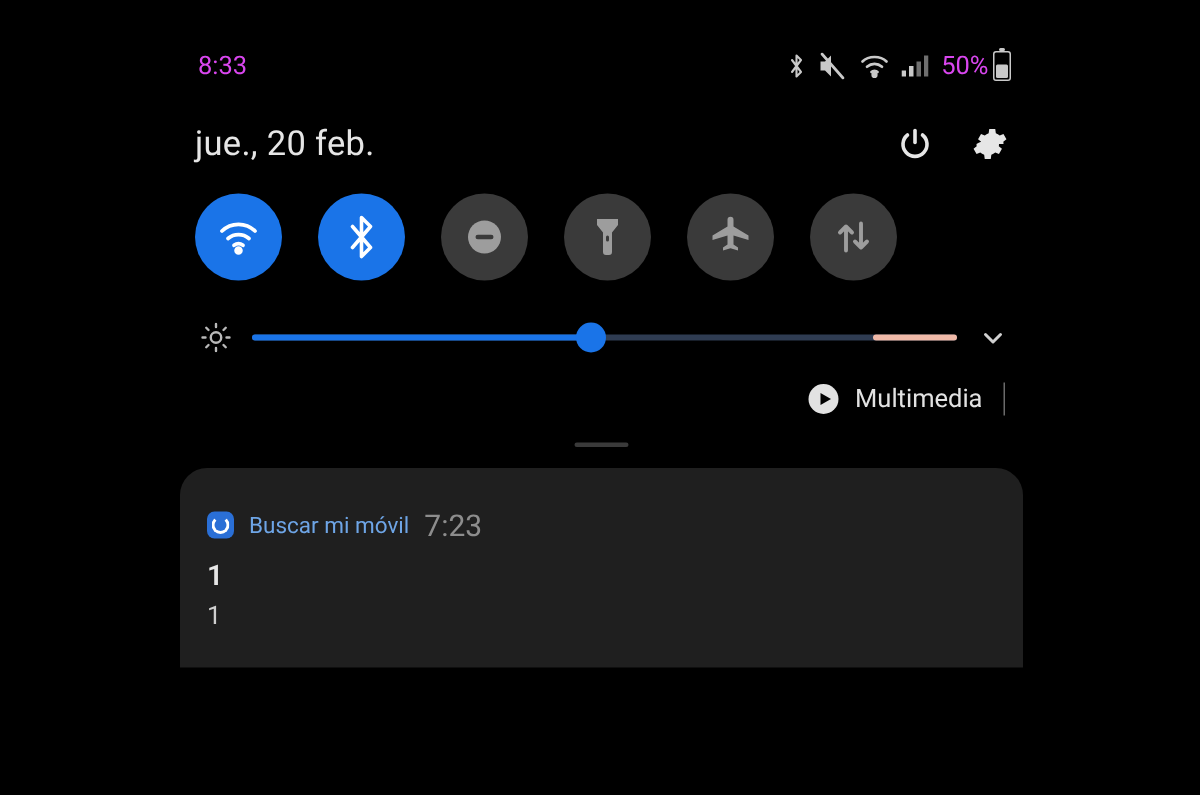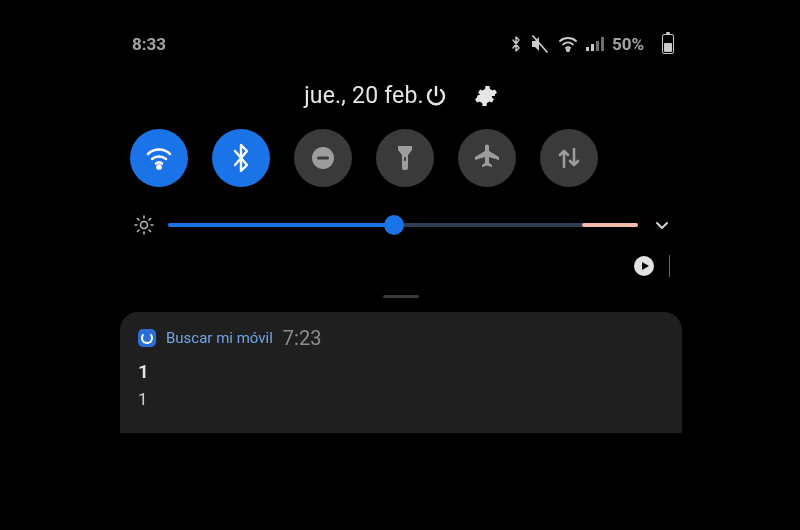--- a/index.html
+++ b/index.html
@@ -22,33 +22,32 @@
   }
 
   
   .status-bar {
     display: flex;
     align-items: center;
     justify-content: space-between;
     height: 32px;
     padding: 4px 20px 0 24px;
     font-size: 17px;
-    color: #a3a3a3;
-    font-weight: bold;
+    color: #d946ef;
   }
   .status-right {
     display: flex;
     align-items: center;
     gap: 8px;
   }
   .status-right svg { display: block; }
   .battery-cap {
     display: flex;
     align-items: flex-end;
-    gap: 18px;
+    gap: 3px;
     font-size: 17px;
   }
   .batt-body {
     position: relative;
     width: 12px;
     height: 20px;
     border: 1.2px solid #c9c9c9;
     border-radius: 2px;
     box-sizing: border-box;
   }
@@ -60,21 +59,21 @@
   }
   .batt-fill{
     position:absolute;left:1px;right:1px;bottom:1px;height:48%;
     background:#c9c9c9;border-radius:1px;
   }
 
   
   .date-row {
     display:flex;
     align-items:center;
-    justify-content:center;
+    justify-content:space-between;
     padding: 22px 22px 6px 22px;
   }
   .date-text { font-size: 23px; color:#e6e6e6; letter-spacing:0.2px;}
   .date-icons { display:flex; gap:26px; align-items:center; }
   .date-icons svg { display:block; }
 
   
   .toggle-row {
     display:flex;
     align-items:center;
@@ -134,21 +133,21 @@
   .grip{
     width:36px;height:3px;background:#3a3a3a;border-radius:2px;
     margin: 8px auto 14px auto;
   }
 
   
   .notif{
     margin: 6px 12px 0 12px;
     background:#1f1f1f;
     border-radius:18px 18px 0 0;
-    padding:14px 18px 24px 18px;
+    padding:26px 18px 24px 18px;
     color:#d6d6d6;
   }
   .notif-head{
     display:flex;align-items:center;gap:10px;font-size:15px;color:#6ea5e6;
   }
   .notif-head .appname{color:#6ea5e6;}
   .notif-head .ntime{color:#8d8d8d;font-size:20px;}
   .notif-head .appicon{
     width:18px;height:18px;border-radius:5px;background:#2a6fd6;
     display:flex;align-items:center;justify-content:center;
@@ -279,20 +278,21 @@
       </svg>
     </span>
   </div>
 
   <div class="media-row">
     <div class="item">
       <svg width="22" height="22" viewBox="0 0 22 22">
         <circle cx="11" cy="11" r="10" fill="#e2e2e2"></circle>
         <path d="M9 7l7 4-7 4z" fill="#000"></path>
       </svg>
+      <span>Multimedia</span>
     </div>
     <div class="sep"></div>
   </div>
 
   <div class="grip"></div>
 
   <div class="notif">
     <div class="notif-head">
       <span class="appicon"></span>
       <span class="appname">Buscar mi móvil</span>

